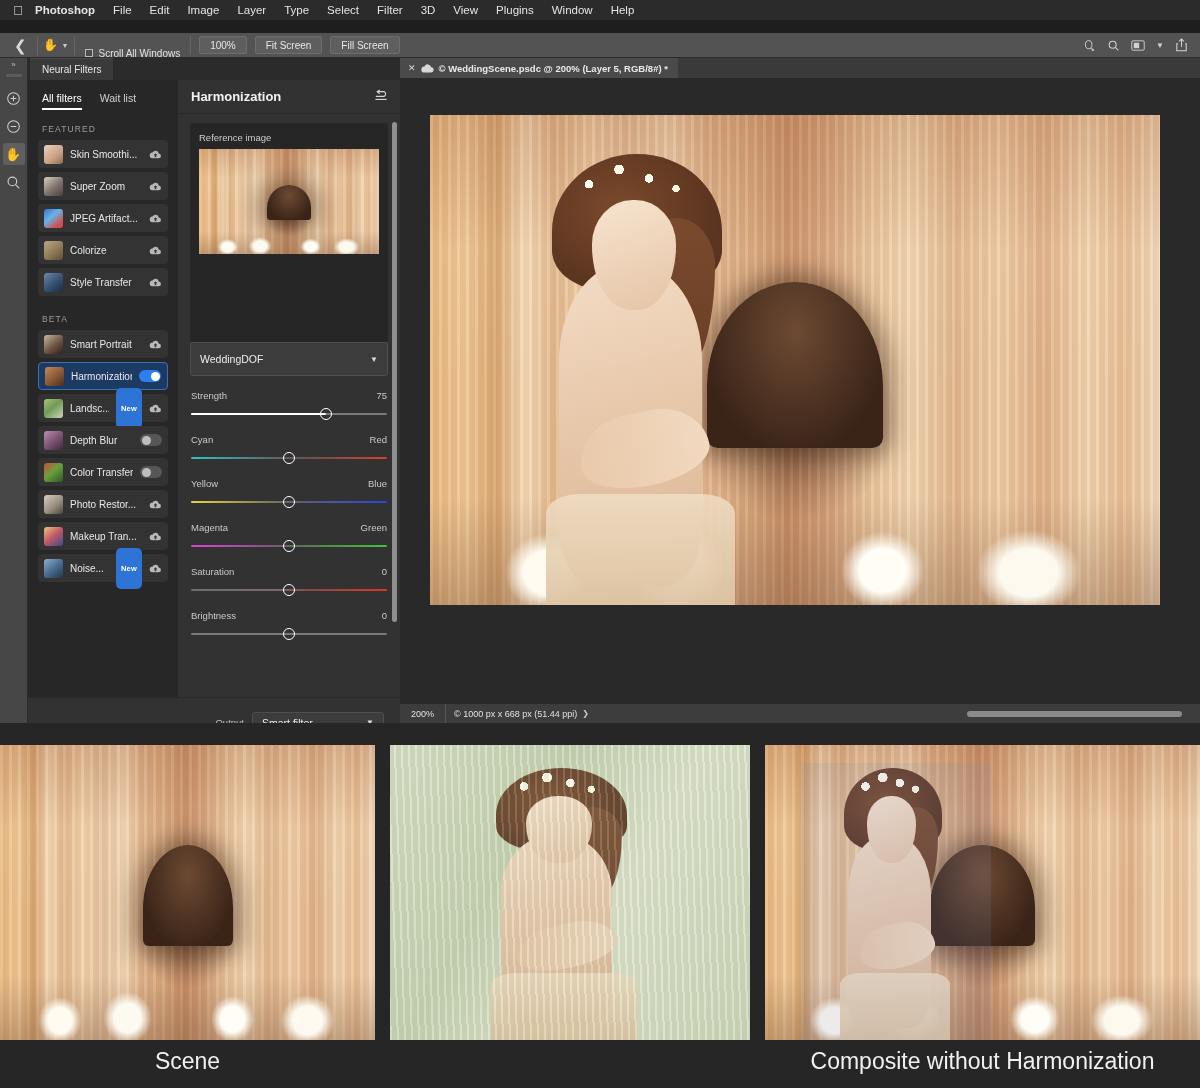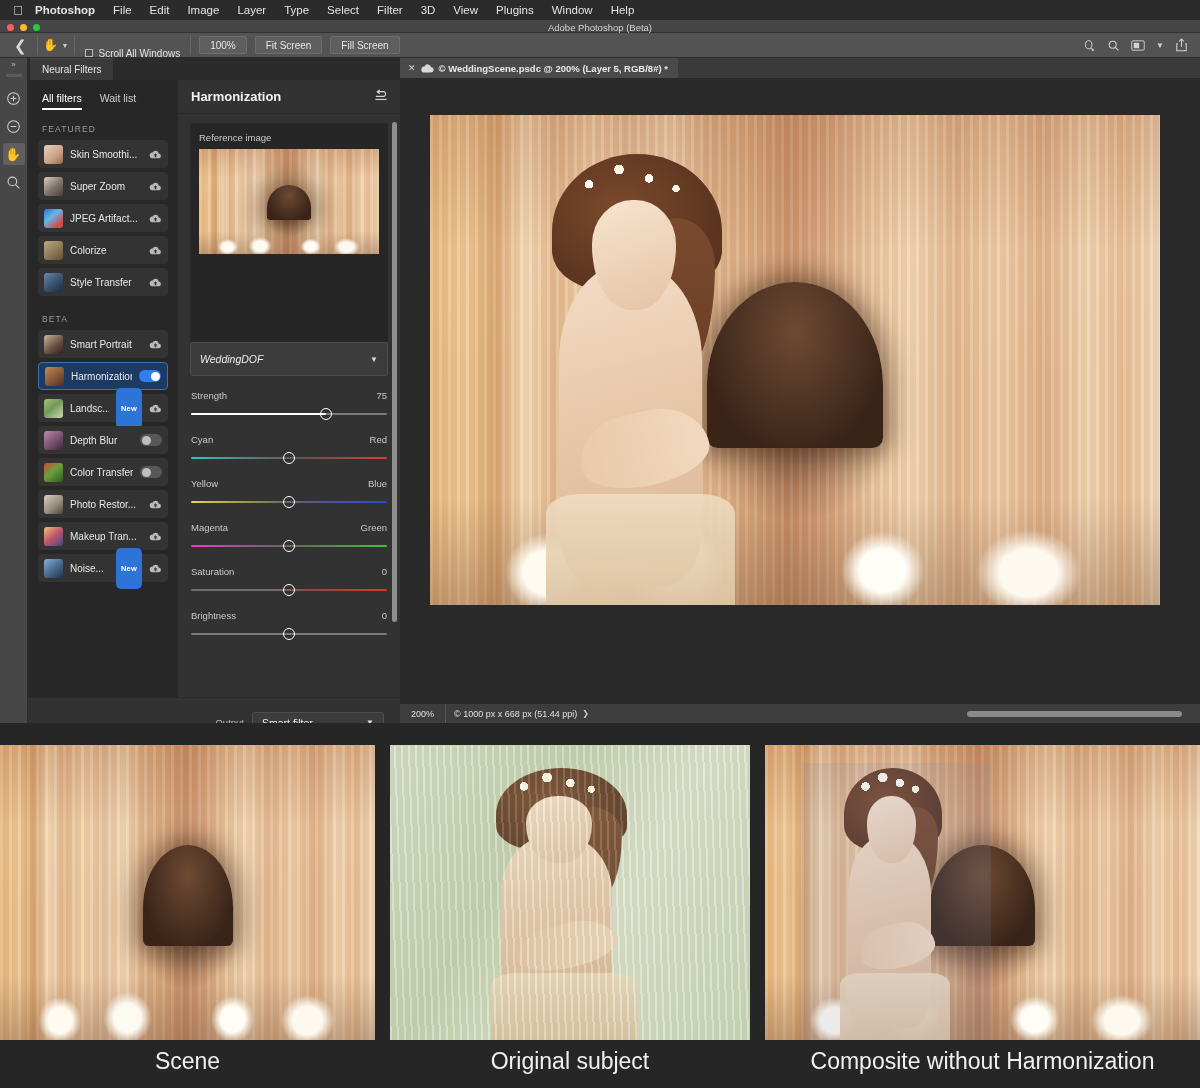--- a/index.html
+++ b/index.html
@@ -113,21 +113,21 @@
   .nf-set-title { font-size: 13px; color: #f2f2f2; font-weight: bold; }
   .nf-reset { color: #d8d8d8; }
   .nf-scroll { position: absolute; left: 0; top: 34px; width: 222px; height: 583px; overflow: hidden; }
   .nf-refbox { margin: 9px 12px 0 12px; background: #262626; border-radius: 3px; padding: 9px 9px 12px 9px; }
   .nf-reflabel { font-size: 9.5px; color: #cccccc; margin-bottom: 6px; }
   .nf-refimg { width: 100%; height: 105px; background: #fff; border-radius: 1px; overflow: hidden;
                position: relative; }
   .nf-refspacer { height: 76px; }
   .nf-select { margin: 0 12px; height: 23px; background: #3c3c3c; border: 1px solid #4e4e4e;
                border-radius: 3px; display: flex; align-items: center; justify-content: space-between;
-               padding: 16px 9px; font-style: italic; }
+               padding: 16px 9px; }
   .nf-select span { font-size: 10.5px; color: #ededed; }
   .nf-sliders { padding: 14px 13px 0 13px; }
   .sl { margin-bottom: 14px; }
   .sl-row { display: flex; justify-content: space-between; font-size: 9.5px; color: #c9c9c9;
             margin-bottom: 7px; }
   .sl-track { position: relative; height: 12px; }
   .sl-bar { position: absolute; left: 0; right: 0; top: 5px; height: 2px; border-radius: 1px; }
   .sl-fill { position: absolute; left: 0; top: 5px; height: 2px; background: #ffffff; border-radius: 1px; }
   .sl-thumb { position: absolute; top: 0; width: 12px; height: 12px; border-radius: 50%;
               border: 1.6px solid #ffffff; background: transparent; transform: translateX(-6px); }
@@ -261,28 +261,20 @@
         <div class="menu-item">Select</div>
         <div class="menu-item">Filter</div>
         <div class="menu-item">3D</div>
         <div class="menu-item">View</div>
         <div class="menu-item">Plugins</div>
         <div class="menu-item">Window</div>
         <div class="menu-item">Help</div>
       </div>
   </div>
 
-  <div class="titlebar">
-    <div class="traffic">
-      <div class="dot red"></div>
-      <div class="dot yellow"></div>
-      <div class="dot green"></div>
-    </div>
-    <div class="title">Adobe Photoshop (Beta)</div>
-  </div>
 
   <div class="optionsbar">
     <div class="ob-back">❮</div>
     <div class="ob-tool">
       <span class="hand">✋</span>
       <span class="chev">▼</span>
     </div>
     <div class="ob-check">
       <span class="box"></span>
       <span>Scroll All Windows</span>
@@ -649,21 +641,20 @@
           <div class="hair"></div>
           <div class="hairside"></div>
           <div class="skin"></div>
           <div class="face"></div>
           <div class="arm"></div>
           <div class="dress"></div>
           <div class="crown"></div>
         </div>
       </div>
     </div>
-    <div class="bcap" style="left:390px; width:360px;">Original subject</div>
 
     <div class="bcell" style="left:765px; width:435px;">
       <div class="church"></div>
       <div class="flowers"></div>
       <div class="bride" style="left:-4%;width:70%;">
         <div class="body">
           <div class="hair"></div>
           <div class="hairside"></div>
           <div class="skin"></div>
           <div class="face"></div>

